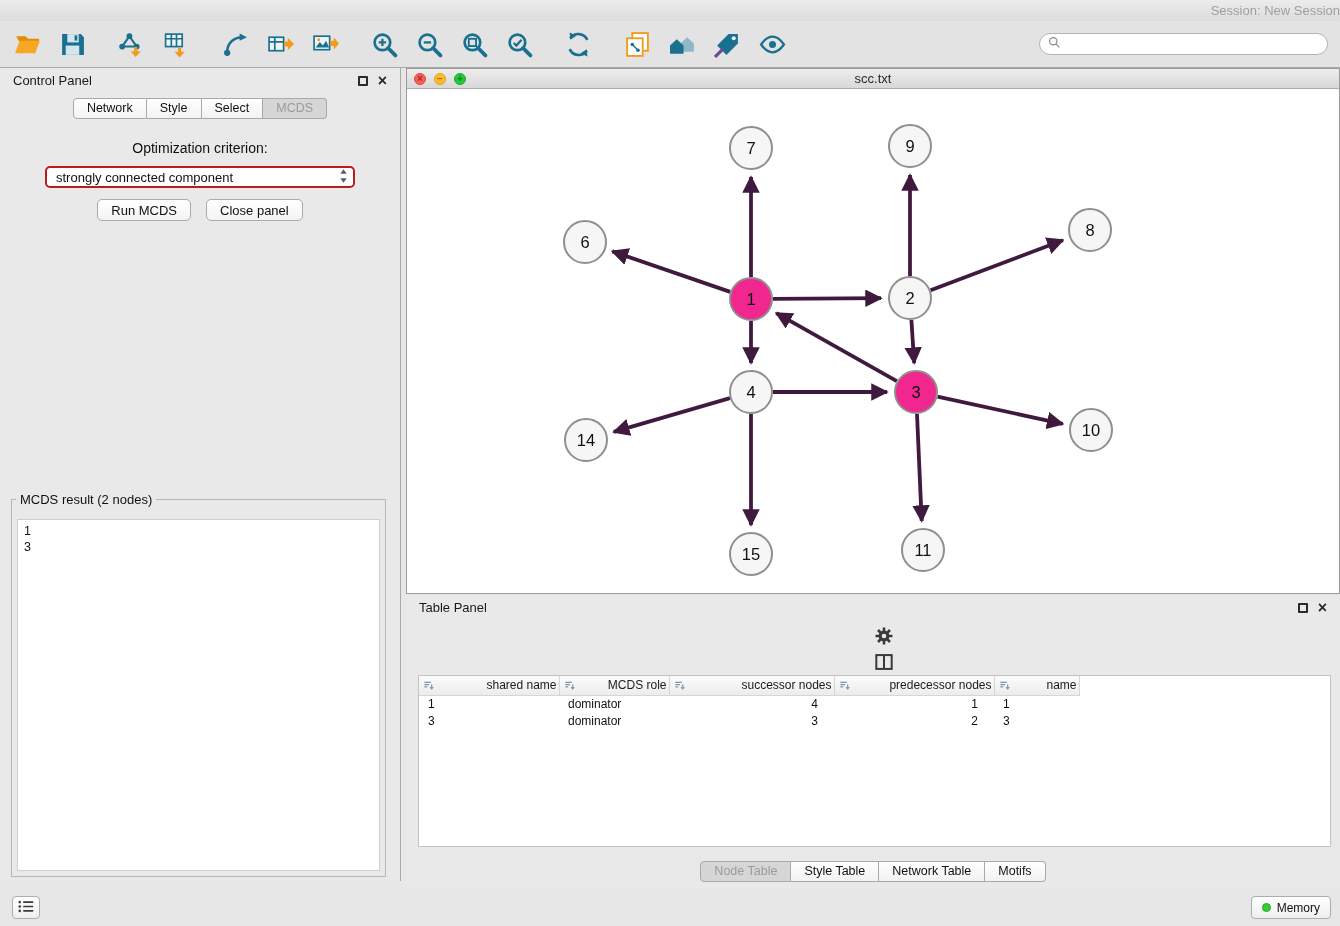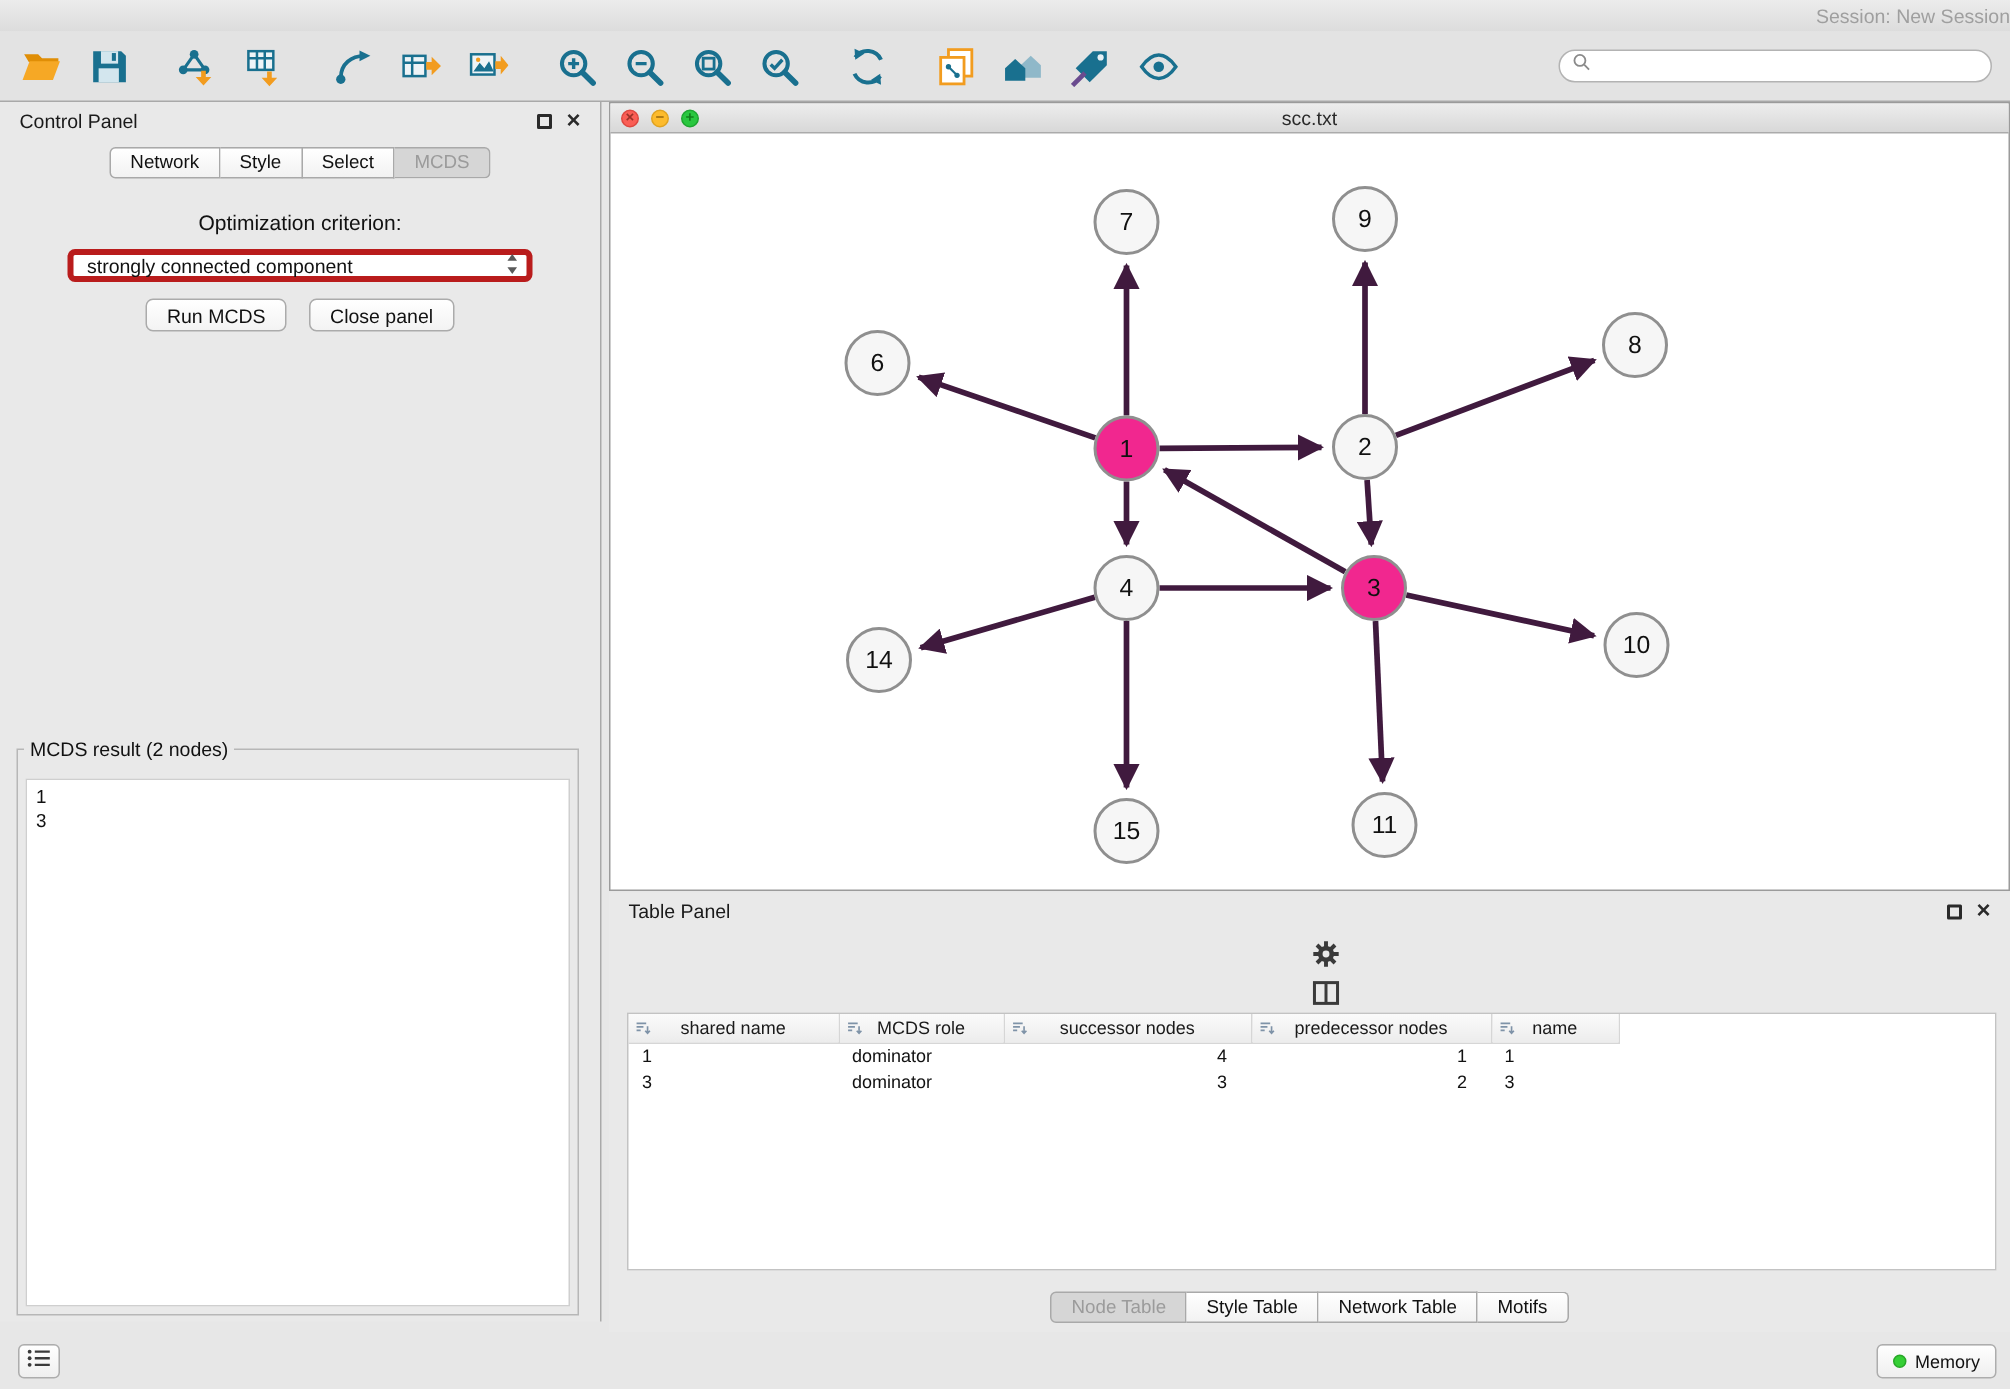--- a/index.html
+++ b/index.html
@@ -47,21 +47,21 @@
 
   
   .control-panel {
     position:absolute; left:0; top:68px; width:401px; height:813px;
     background:#e9e9e9; border-right:1px solid #a9a9a9;
   }
   .control-panel .tabs-row { margin-top:5px; }
   .opt-label { text-align:center; font-size:14px; margin-top:21px; }
   .dropdown {
     width:310px; height:22px; margin:10px auto 0; background:#fff;
-    border:4px solid #b91c1c; border-radius:5px;
+    border:2px solid #b91c1c; border-radius:5px;
     display:flex; align-items:center; padding:0 5px 0 9px; font-size:13px; cursor:pointer;
   }
   .dropdown .dd-label { flex:1; }
   .cp-buttons { display:flex; justify-content:center; gap:15px; margin-top:11px; }
   .btn {
     height:22px; padding:0 13px; font-size:13px; color:#111; font-family:inherit;
     background:linear-gradient(#ffffff,#f3f3f3); border:1px solid #ababab; border-radius:5px; cursor:pointer;
   }
   .result-fieldset {
     position:absolute; left:11px; top:424px; width:375px; height:385px;
@@ -101,21 +101,21 @@
   .tp-btn.disabled { cursor:default; }
   .fx-btn { font-family:"DejaVu Serif", serif; font-style:italic; font-size:17px; color:#a9a9a9; }
   .table-wrap {
     position:absolute; left:12px; right:9px; top:80px; bottom:41px;
     background:#fff; border:1px solid #c3c3c3; overflow:hidden;
   }
   table.data { border-collapse:collapse; width:100%; table-layout:fixed; }
   table.data th {
     position:relative; height:19px; font-weight:400; font-size:12px; color:#1a1a1a;
     background:linear-gradient(#fbfbfb,#ececec); border:1px solid #d6d6d6; border-top:none;
-    text-align:center; padding:0 2px; cursor:pointer; overflow:hidden; white-space:nowrap;
+    text-align:right; padding:0 2px; cursor:pointer; overflow:hidden; white-space:nowrap;
   }
   table.data th:first-child { border-left:none; }
   table.data th.filler { background:#fff; border:none; cursor:default; }
   .sort-ic { position:absolute; left:4px; top:4px; }
   .sort-ic svg { width:11px; height:11px; display:block; }
   table.data td { height:17px; font-size:12px; color:#111; padding:1px 9px; white-space:nowrap; overflow:hidden; }
   .tp-tabs { position:absolute; bottom:6px; left:0; right:0; display:flex; justify-content:center; }
 
   
   .statusbar { position:absolute; left:0; right:0; bottom:0; height:38px; background:#e7e7e7; }

